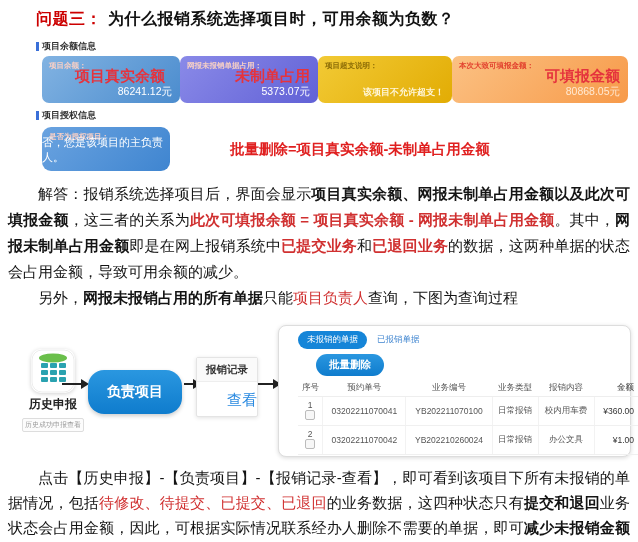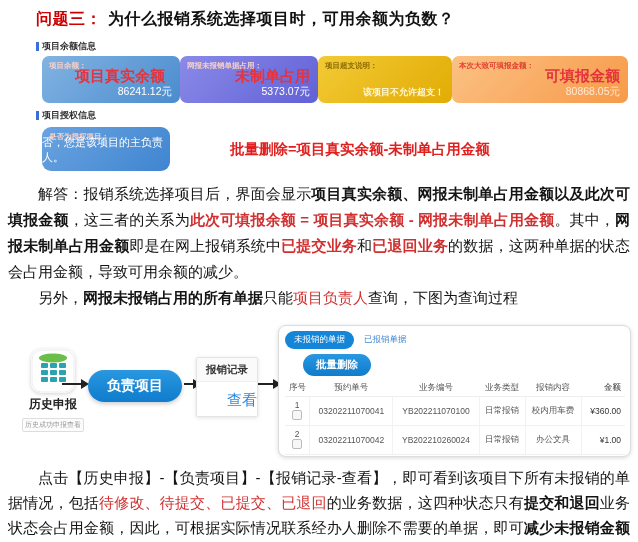--- a/index.html
+++ b/index.html
@@ -44,31 +44,31 @@
              box-shadow:0 1px 4px rgba(0,0,0,.18);display:block;}
   .hist-label{font-size:12px;font-weight:bold;color:#222;margin-top:3px;}
   .hist-sub{display:inline-block;font-size:7px;color:#999;border:1px solid #ddd;border-radius:2px;
             padding:1px 2px;margin-top:2px;background:#fcfcfc;}
   .arrow{position:absolute;height:2px;background:#222;}
   .arrow::after{content:'';position:absolute;right:-7px;top:-4px;border-left:8px solid #222;
                 border-top:5px solid transparent;border-bottom:5px solid transparent;}
   .a1{left:62px;top:64px;width:20px;}
   .a2{left:184px;top:64px;width:10px;}
   .a3{left:258px;top:64px;width:16px;}
-  .pill{position:absolute;left:88px;top:51px;width:94px;height:32px;border-radius:16px;
+  .pill{position:absolute;left:88px;top:51px;width:94px;height:44px;border-radius:16px;
         background:linear-gradient(180deg,#2a97e0,#0f7ccd);color:#fff;font-size:14px;font-weight:bold;
         display:flex;align-items:center;justify-content:center;box-shadow:0 2px 4px rgba(0,0,0,.2);border:none;}
   .record{position:absolute;left:196px;top:38px;width:60px;height:58px;background:#fff;
           border:1px solid #e4e4e4;box-shadow:0 1px 4px rgba(0,0,0,.12);border-radius:2px;}
   .rtitle{font-size:10.5px;font-weight:bold;color:#333;text-align:center;padding:5px 0 4px;
           border-bottom:1px solid #eee;background:#fafafa;}
   .rlink{font-size:15px;color:#2a8ae0;text-align:right;margin-top:9px;cursor:pointer;}
   .panel{position:absolute;left:278px;top:6px;width:353px;height:132px;background:#fff;
          border:1px solid #ddd;border-radius:8px;box-shadow:0 1px 4px rgba(0,0,0,.15);
-         padding:5px 0 0 6px;box-sizing:border-box;}
+         padding:5px 0 0 19px;box-sizing:border-box;}
   .tabs{display:flex;align-items:center;gap:10px;}
   .tab{font-size:8.5px;color:#3f85d0;cursor:pointer;}
   .tab.active{background:#1585d8;color:#fff;border-radius:9px;padding:3px 9px;}
   .batch{margin:5px 0 0 18px;background:linear-gradient(180deg,#2a97e0,#0f7ccd);color:#fff;border:none;
          border-radius:12px;font-size:10.5px;font-weight:bold;padding:4px 13px;
          font-family:inherit;cursor:pointer;}
   .ptable{width:340px;border-collapse:collapse;margin-top:4px;font-size:8.5px;}
   .ptable th{font-weight:normal;color:#555;padding:2px 2px;border-bottom:1px solid #eee;text-align:center;}
   .ptable td{color:#555;padding:3px 2px;border-bottom:1px solid #f0f0f0;border-left:1px solid #f2f2f2;
              text-align:center;vertical-align:middle;}

